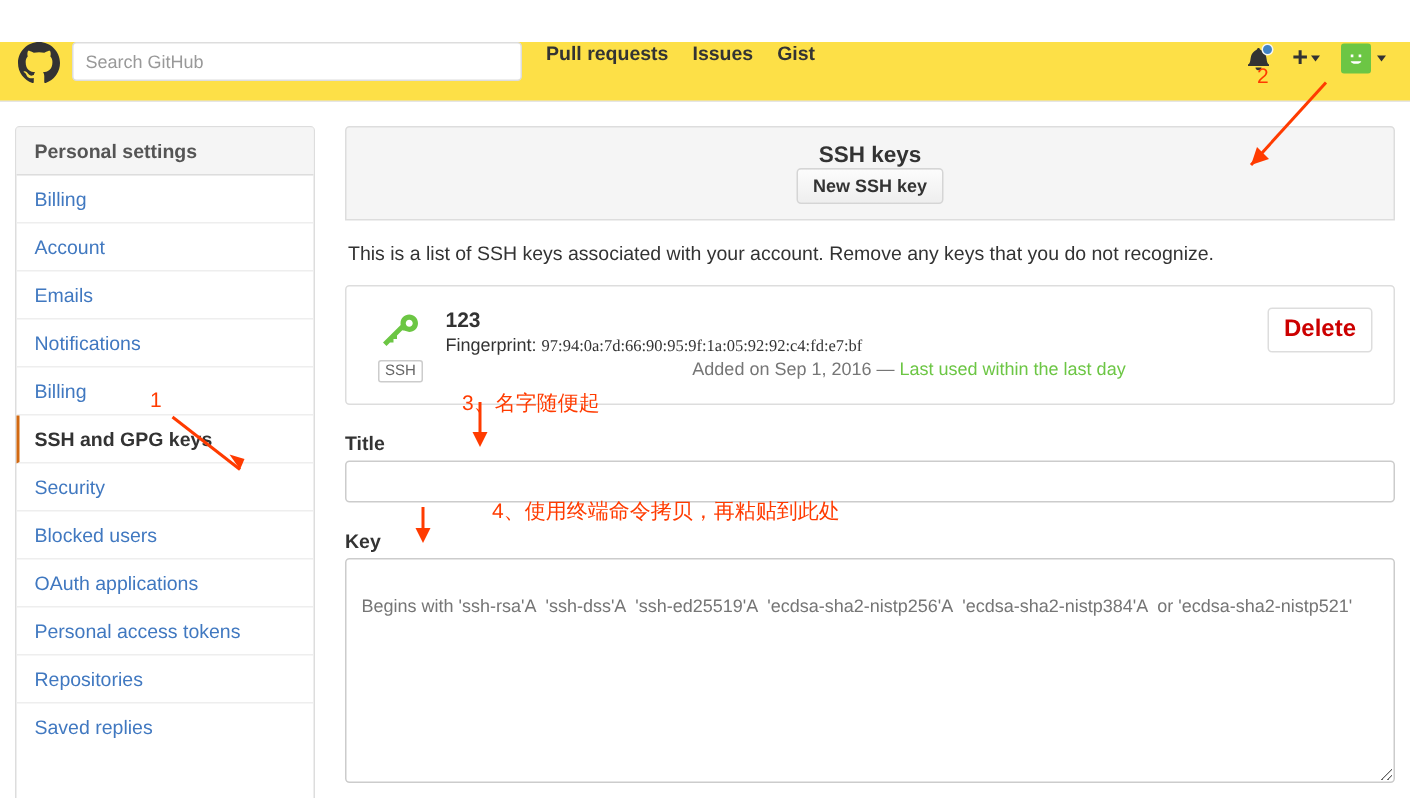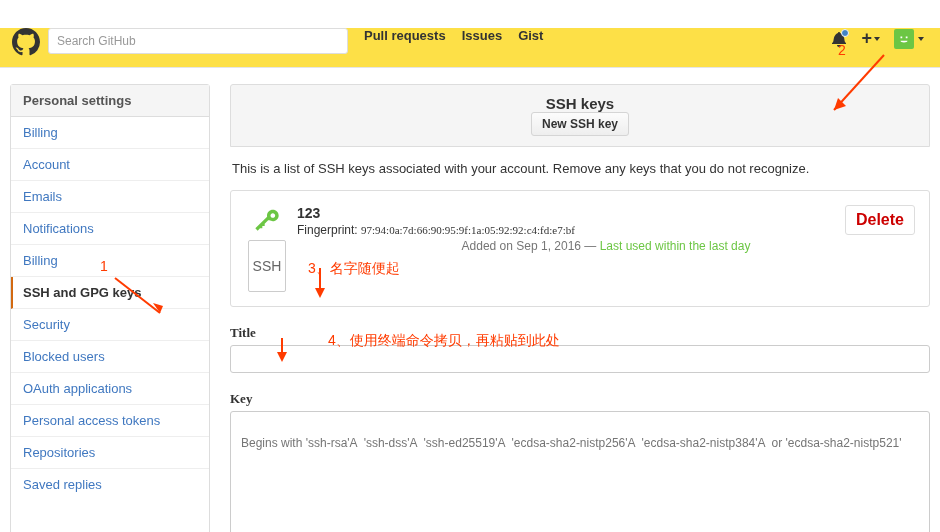--- a/index.html
+++ b/index.html
@@ -23,30 +23,30 @@
 .sidebar-item:last-child { border-bottom: none; }
 .sidebar-item.active { color: #333; font-weight: 600; border-left: 2px solid #d26911; padding-left: 10px; }
 .main { flex: 1; }
 .panel-header { background: #f5f5f5; border: 1px solid #ddd; border-radius: 3px 3px 0 0; padding: 10px 14px; display: flex; align-items: center; flex-direction: column; }
 .panel-header h3 { font-size: 15px; font-weight: 600; color: #333; }
 .btn { background: #eee; background-image: linear-gradient(#fcfcfc, #eee); border: 1px solid #d5d5d5; border-radius: 3px; padding: 4px 10px; font-size: 12px; font-weight: 600; color: #333; cursor: pointer; }
 .desc { padding: 14px 0 14px 2px; color: #333; font-size: 13px; }
 .key-box { border: 1px solid #ddd; border-radius: 3px; padding: 14px; display: flex; align-items: flex-start; position: relative; }
 .key-icon { width: 44px; text-align: center; }
 .key-icon svg { width: 28px; height: 28px; fill: #6cc644; }
-.ssh-badge { display: inline-block; border: 1px solid #ccc; border-radius: 2px; font-size: 14px; padding: 17px 4px; color: #666; margin-top: 4px; }
+.ssh-badge { display: inline-block; border: 1px solid #ccc; border-radius: 2px; font-size: 10px; padding: 1px 4px; color: #666; margin-top: 4px; }
 .key-info { flex: 1; margin-left: 8px; }
 .key-info .title { font-weight: 600; font-size: 14px; margin-bottom: 2px; }
 .key-info .fp { font-size: 12px; color: #333; }
 .key-info .fp .mono { font-family: Liberation Serif, serif; font-size: 11px; }
 .key-info .added { font-size: 12px; color: #767676; margin-top: 2px; text-align: center; }
 .key-info .added .last { color: #6cc644; }
 .btn-danger { border-color: #e5e5e5; color: #c00; background: #fff; padding: 5px 10px; border-radius: 3px; border: 1px solid #ddd; font-size: 16px; font-weight: 700; cursor: pointer; }
 .key-box .btn-danger { position: absolute; right: 14px; top: 14px; }
-.form-label { font-weight: 600; font-size: 13px; margin-top: 18px; margin-bottom: 4px; display: block; font-family: Liberation Serif, serif; }
+.form-label { font-weight: 600; font-size: 13px; margin-top: 18px; margin-bottom: 4px; display: block; }
 .text-input { width: 100%; height: 28px; border: 1px solid #ccc; border-radius: 3px; padding: 0 8px; font-size: 13px; }
 .textarea { width: 100%; height: 150px; border: 1px solid #ccc; border-radius: 3px; padding: 24px 10px; font-size: 12px; color: #999; font-family: inherit; resize: both; }
 .btn-primary { background: #60b044; background-image: linear-gradient(#8add6d, #60b044); border: 1px solid #5ca941; color: #fff; font-weight: 600; padding: 7px 28px; border-radius: 3px; font-size: 13px; cursor: pointer; margin-top: 14px; }
 .anno { position: absolute; color: #ff3b00; font-size: 14px; pointer-events: none; }
 .arrow { position: absolute; pointer-events: none; }
 </style>
 </head>
 <body>
 
 <div class="topbar">

